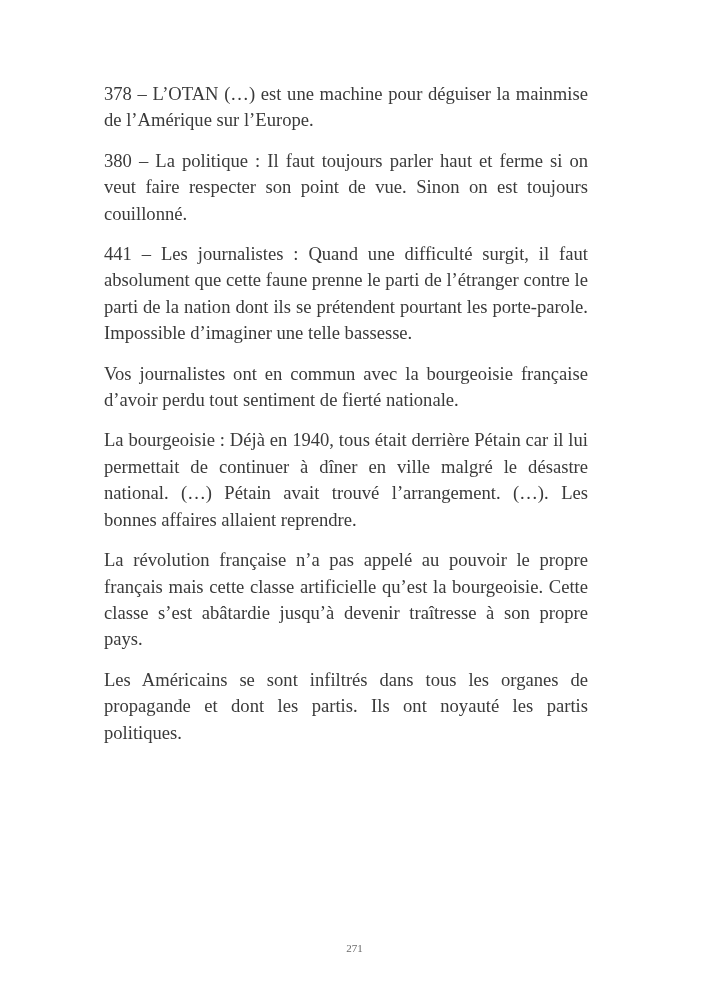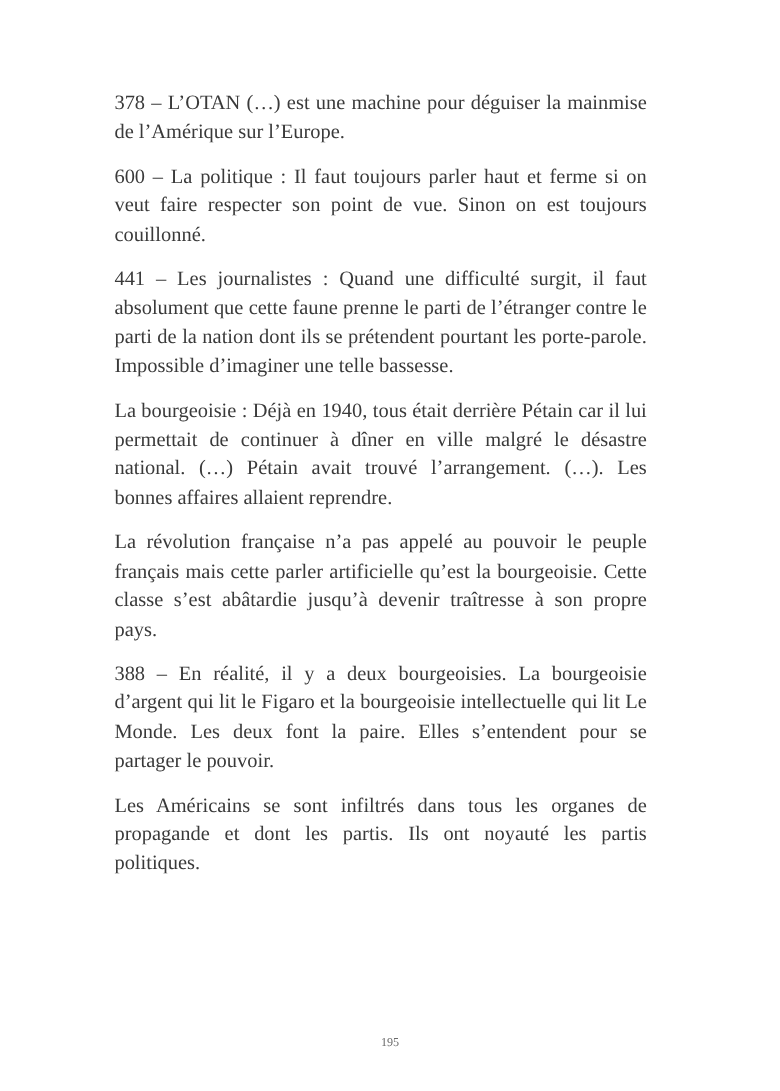--- a/index.html
+++ b/index.html
@@ -36,21 +36,21 @@
       text-align: center;
       font-size: 11px;
       color: #6a6a6a;
     }
   </style>
 </head>
 <body>
 
 <div class="page">
   <p class="para">378 – L’OTAN (…) est une machine pour déguiser la mainmise de l’Amérique sur l’Europe.</p>
-  <p class="para">600 – La politique : Il faut toujours parler haut et ferme si on veut faire respecter son point de vue. Sinon on est toujours couillonné.</p>
+  <p class="para">380 – La politique : Il faut toujours parler haut et ferme si on veut faire respecter son point de vue. Sinon on est toujours couillonné.</p>
   <p class="para">441 – Les journalistes : Quand une difficulté surgit, il faut absolument que cette faune prenne le parti de l’étranger contre le parti de la nation dont ils se prétendent pourtant les porte-parole. Impossible d’imaginer une telle bassesse.</p>
+  <p class="para">Vos journalistes ont en commun avec la bourgeoisie française d’avoir perdu tout sentiment de fierté nationale.</p>
   <p class="para">La bourgeoisie : Déjà en 1940, tous était derrière Pétain car il lui permettait de continuer à dîner en ville malgré le désastre national. (…) Pétain avait trouvé l’arrangement. (…). Les bonnes affaires allaient reprendre.</p>
-  <p class="para">La révolution française n’a pas appelé au pouvoir le peuple français mais cette parler artificielle qu’est la bourgeoisie. Cette classe s’est abâtardie jusqu’à devenir traîtresse à son propre pays.</p>
-  <p class="para">388 – En réalité, il y a deux bourgeoisies. La bourgeoisie d’argent qui lit le Figaro et la bourgeoisie intellectuelle qui lit Le Monde. Les deux font la paire. Elles s’entendent pour se partager le pouvoir.</p>
+  <p class="para">La révolution française n’a pas appelé au pouvoir le propre français mais cette classe artificielle qu’est la bourgeoisie. Cette classe s’est abâtardie jusqu’à devenir traîtresse à son propre pays.</p>
   <p class="para">Les Américains se sont infiltrés dans tous les organes de propagande et dont les partis. Ils ont noyauté les partis politiques.</p>
 </div>
 
-<div class="page-number">195</div>
+<div class="page-number">271</div>
 
 </body></html>

